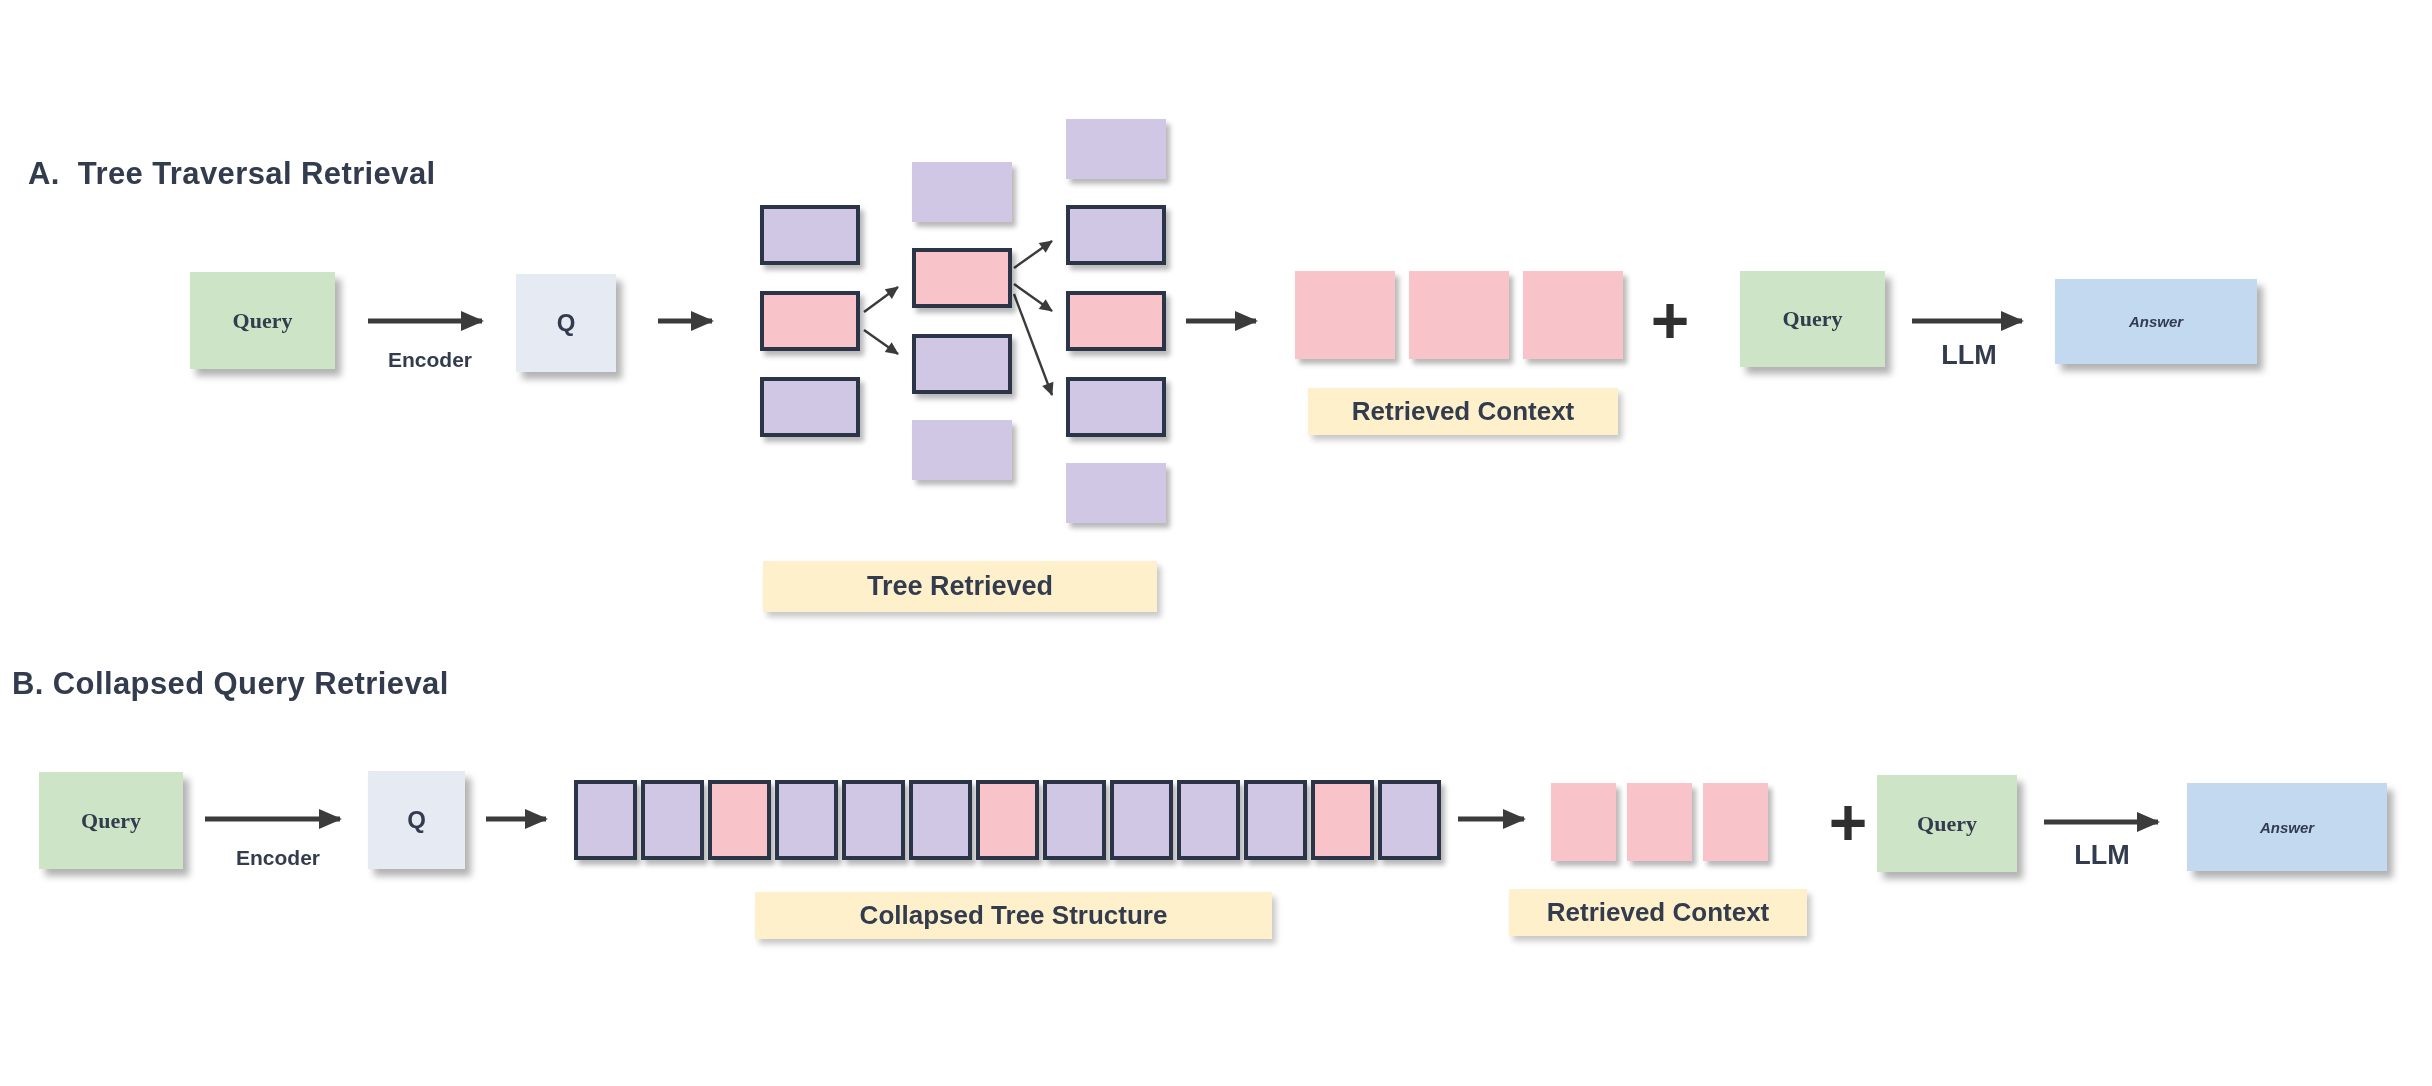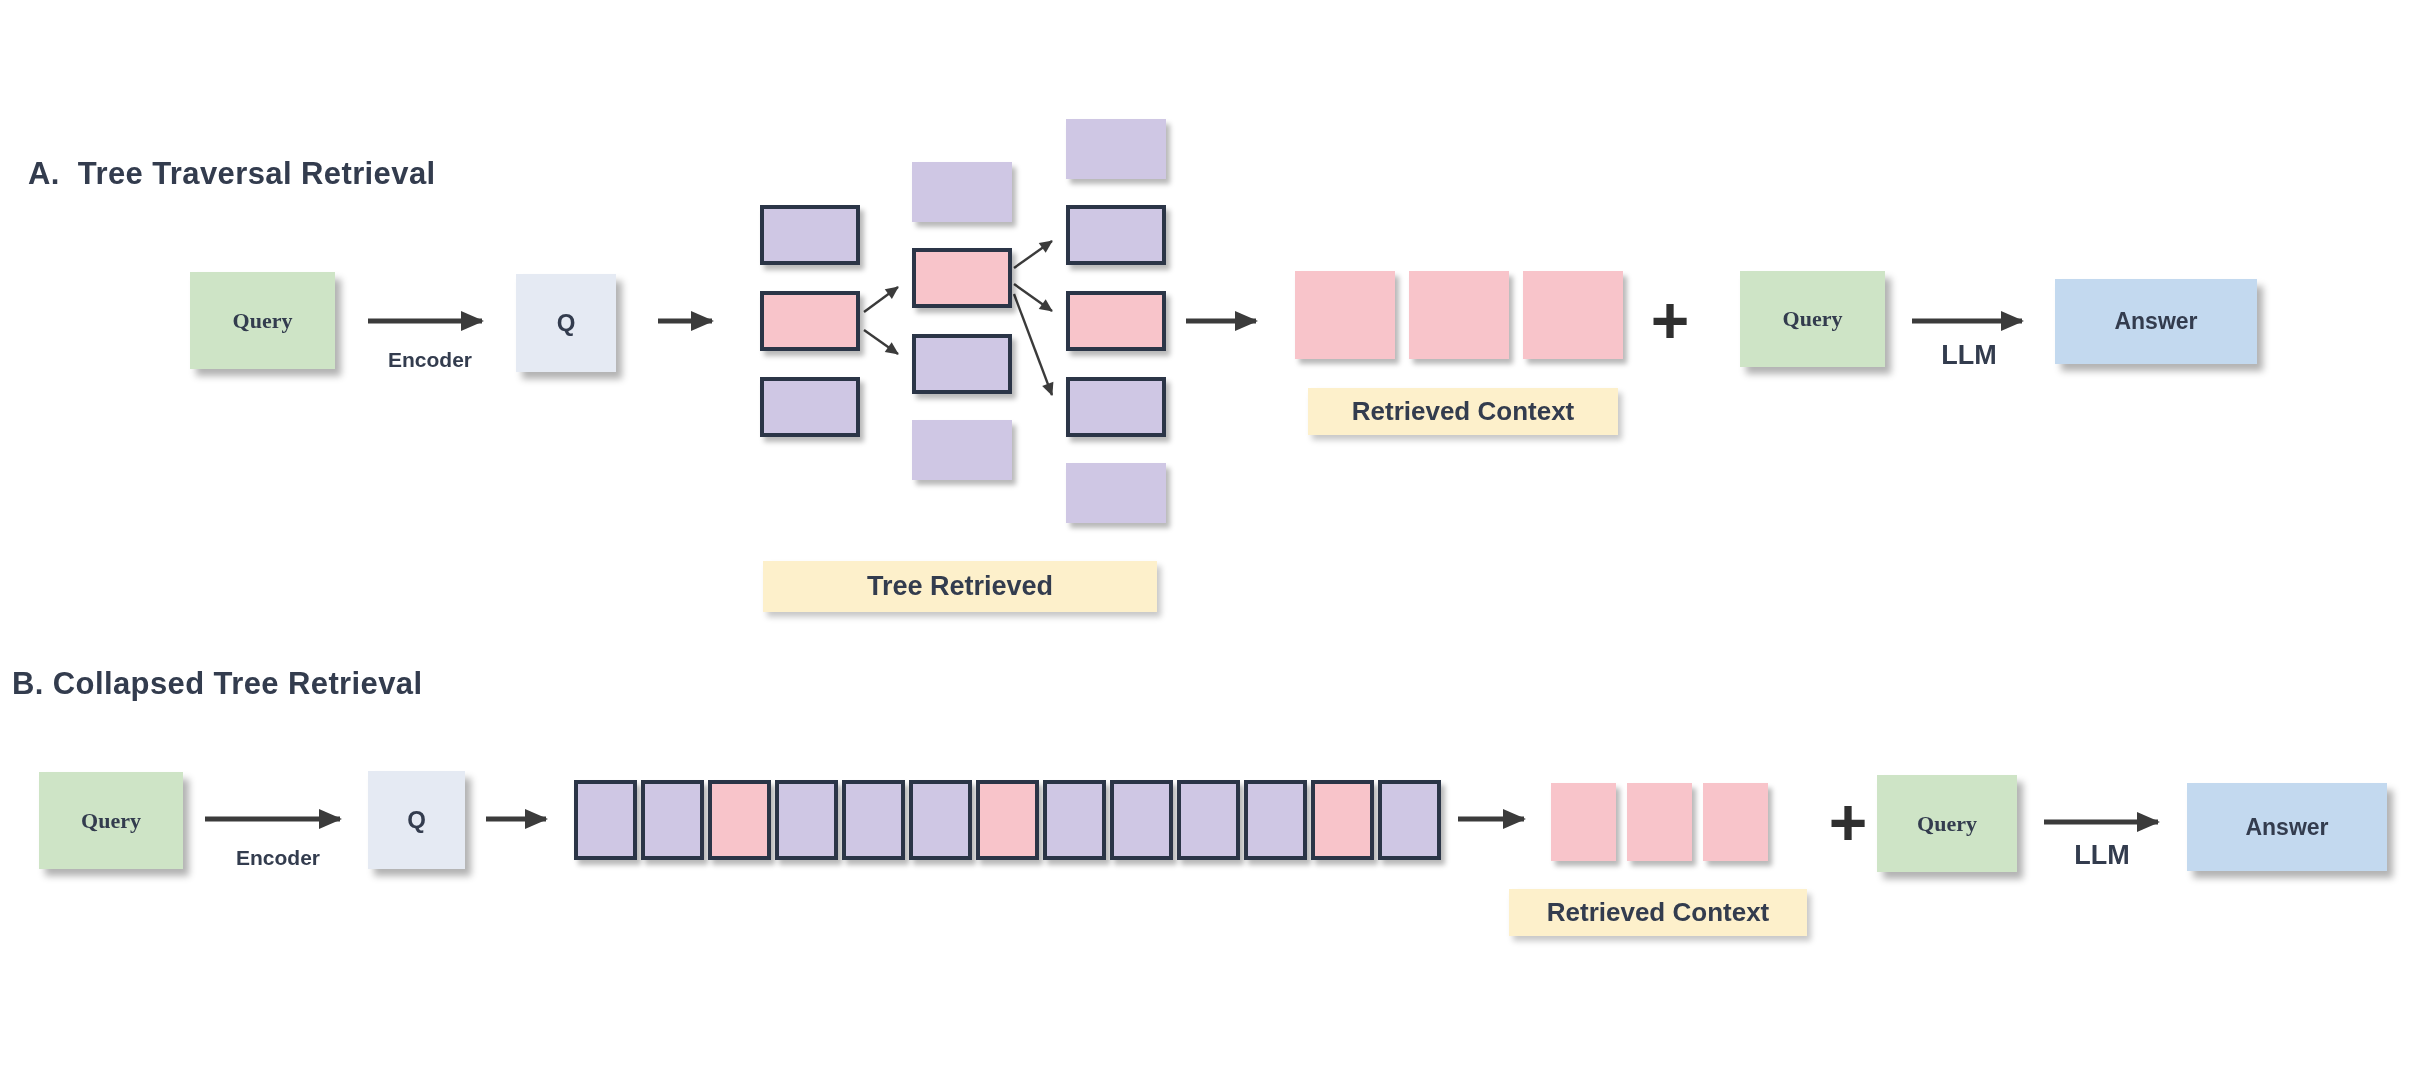--- a/index.html
+++ b/index.html
@@ -6,21 +6,21 @@
   html,body { background:#ffffff; }
   body { font-family:"Liberation Sans","DejaVu Sans",sans-serif; color:var(--text,#333c4e); }
   .canvas { position:relative; width:2432px; height:1086px; background:#ffffff; overflow:hidden; }
 
   .title { position:absolute; font-weight:700; font-size:31px; letter-spacing:.4px; color:var(--text); white-space:pre; }
 
   .box { position:absolute; display:flex; align-items:center; justify-content:center;
          font-weight:700; color:var(--text); box-shadow:6px 7px 7px rgba(0,0,0,.30); }
   .box.green { background:var(--green); font-size:22px;font-family:Liberation Serif, serif; }
   .box.qbox  { background:var(--qbox);  font-size:24px; }
-  .box.blue  { background:var(--blue);  font-size:23px; }
+  .box.blue  { background:var(--blue);  font-size:15px;font-style:italic; }
 
   .node { box-shadow:4px 5px 5px rgba(0,0,0,.28); flex:0 0 auto; }
   .node.c-purple { background:var(--purple); }
   .node.c-pink   { background:var(--pink); }
   .node.bordered { border:4px solid var(--border); }
 
   .tree-layer { position:absolute; display:flex; flex-direction:column; gap:26px; }
   .tree-layer .node { width:100px; height:60px; }
 
   .row-nodes { position:absolute; display:flex; }
@@ -122,21 +122,21 @@
   <div class="box green" style="left:1740px; top:271px; width:145px; height:96px;">
     <span>Query</span>
   </div>
 
   <div class="arrow-label" style="left:1899px; top:340px; width:140px; font-size:27px;">LLM</div>
 
   <div class="box blue" style="left:2055px; top:279px; width:202px; height:85px;">
     <span>Answer</span>
   </div>
 
-  <div class="title" style="left:12px; top:666px;">B. Collapsed Tree Retrieval</div>
+  <div class="title" style="left:12px; top:666px;">B. Collapsed Query Retrieval</div>
 
   <div class="box green" style="left:39px; top:772px; width:144px; height:97px;">
     <span>Query</span>
   </div>
 
   <div class="arrow-label" style="left:188px; top:846px; width:180px; font-size:21px;">Encoder</div>
 
   <div class="box qbox" style="left:368px; top:771px; width:97px; height:98px;">
     <span>Q</span>
   </div>
@@ -150,20 +150,21 @@
       <div class="node c-purple bordered"></div>
       <div class="node c-pink bordered"></div>
       <div class="node c-purple bordered"></div>
       <div class="node c-purple bordered"></div>
       <div class="node c-purple bordered"></div>
       <div class="node c-purple bordered"></div>
       <div class="node c-pink bordered"></div>
       <div class="node c-purple bordered"></div>
     </div>
 
+  <div class="ylabel" style="left:755px; top:892px; width:517px; height:47px; font-size:26px;">Collapsed Tree Structure</div>
 
   <div class="row-nodes retrieved-row-b" style="left:1551px; top:783px;">
       <div class="node c-pink"></div>
       <div class="node c-pink"></div>
       <div class="node c-pink"></div>
     </div>
 
   <div class="ylabel" style="left:1509px; top:889px; width:298px; height:47px; font-size:26px;">Retrieved Context</div>
 
   <div class="plus" style="left:1812px; top:786px; width:72px; height:72px;">+</div>

